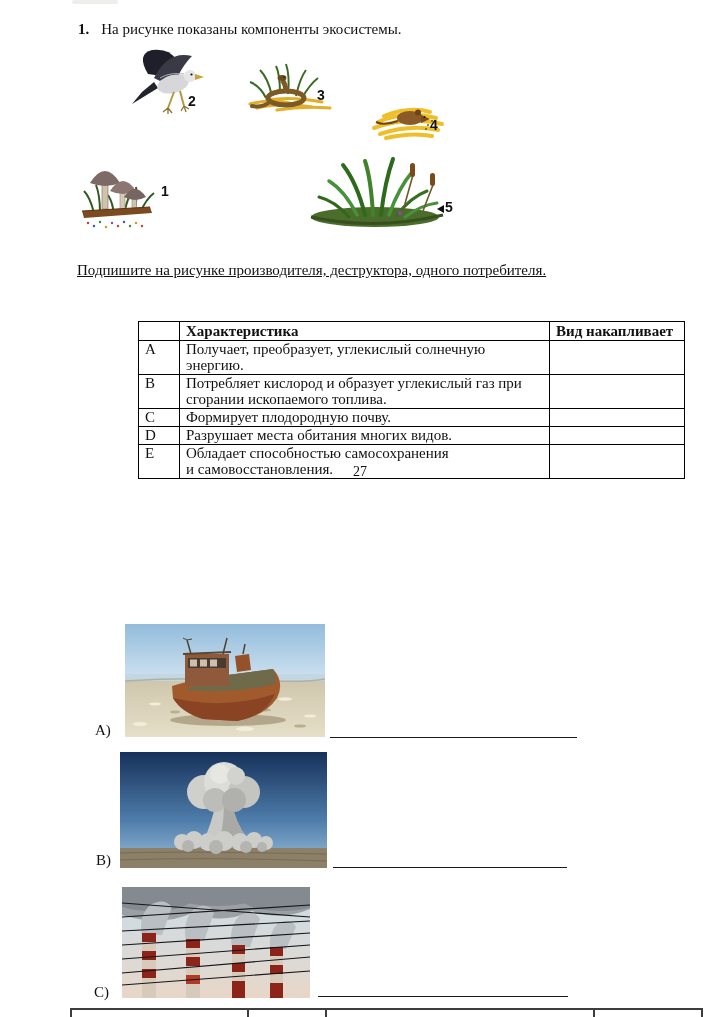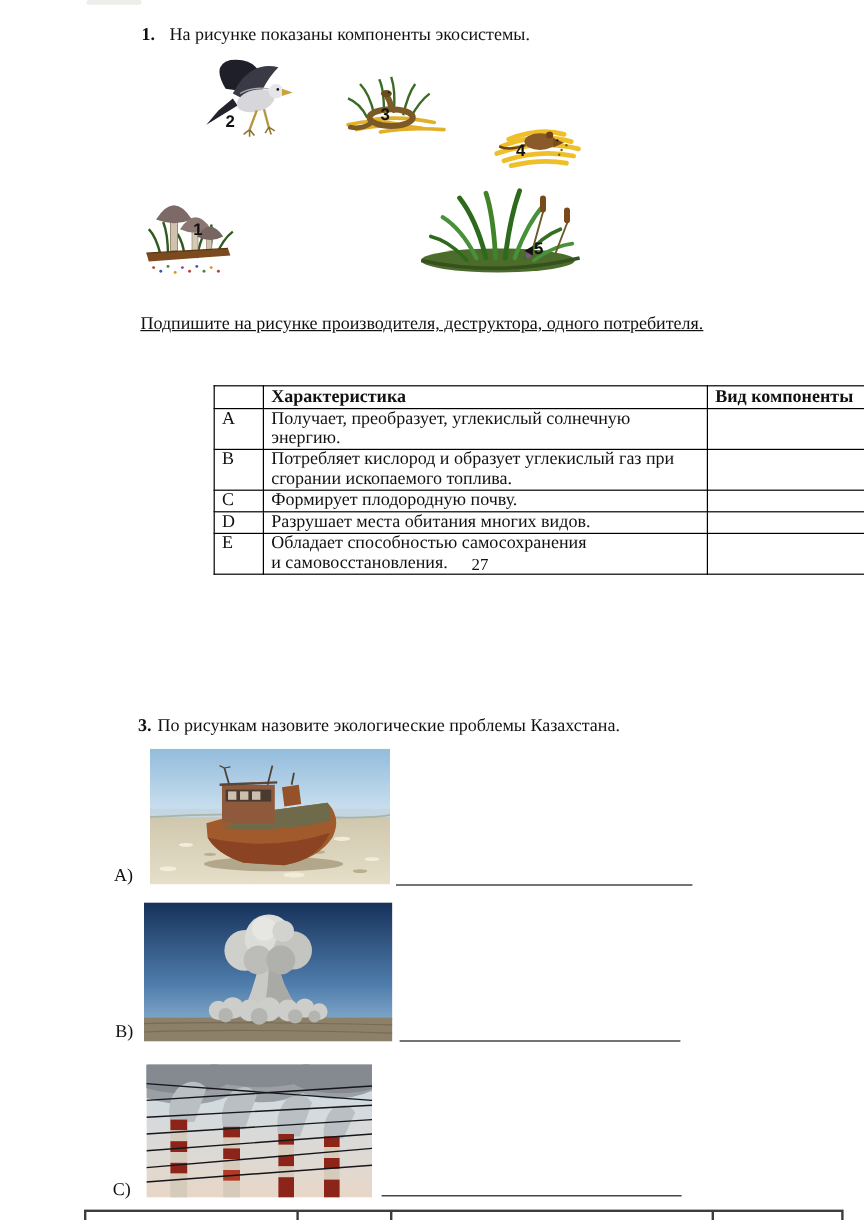--- a/index.html
+++ b/index.html
@@ -5,21 +5,21 @@
   html,body { margin:0; padding:0; background:#ffffff; }
   .page {
     position: relative;
     width: 720px;
     height: 1017px;
     background: #ffffff;
     font-family: "Liberation Serif", serif;
     color: #111;
     overflow: hidden;
   }
-  .abs { position: absolute; margin-left: 40px; }
+  .abs { position: absolute; }
   .qline { font-size: 15px; white-space: nowrap; }
   .qnum { font-weight: bold; }
   .q1gap { margin-right: 12px; }
   .qgap  { margin-right: 5px; }
 
   .fig-num {
     position: absolute;
     font-family: "Liberation Sans", sans-serif;
     font-weight: bold;
     font-size: 14px;
@@ -220,21 +220,21 @@
     <table class="eco">
       <colgroup>
           <col style="width:41px">
           <col style="width:370px">
           <col style="width:135px">
         </colgroup>
       <thead>
         <tr>
           <th class="letter"></th>
           <th>Характеристика</th>
-          <th>Вид компоненты</th>
+          <th>Вид накапливает</th>
         </tr>
       </thead>
       <tbody>
         <tr>
           <td class="letter">A</td>
           <td class="char">Получает, преобразует, углекислый солнечную
 энергию.</td>
           <td></td>
         </tr>
         <tr>
@@ -258,23 +258,20 @@
           <td class="char">Обладает способностью самосохранения
 и самовосстановления.</td>
           <td></td>
         </tr>
       </tbody>
     </table>
   </div>
 
   <div class="abs page-num" style="left:0; top:464px;">27</div>
 
-  <div class="abs qline" style="left:75px; top:597px;">
-    <span class="qnum qgap">3.</span><span>По рисункам назовите экологические проблемы Казахстана.</span>
-  </div>
 
   <div class="photo" style="left:125px; top:624px; width:200px; height:113px;">
     <svg width="200" height="113" viewBox="0 0 200 113" preserveAspectRatio="none">
       <defs>
         <linearGradient id="skyA" x1="0" y1="0" x2="0" y2="1">
           <stop offset="0" stop-color="#93bcdc"></stop>
             <stop offset="1" stop-color="#d3e5f1"></stop>
         </linearGradient>
         <linearGradient id="groundA" x1="0" y1="0" x2="0" y2="1">
           <stop offset="0" stop-color="#cfc7ad"></stop>

